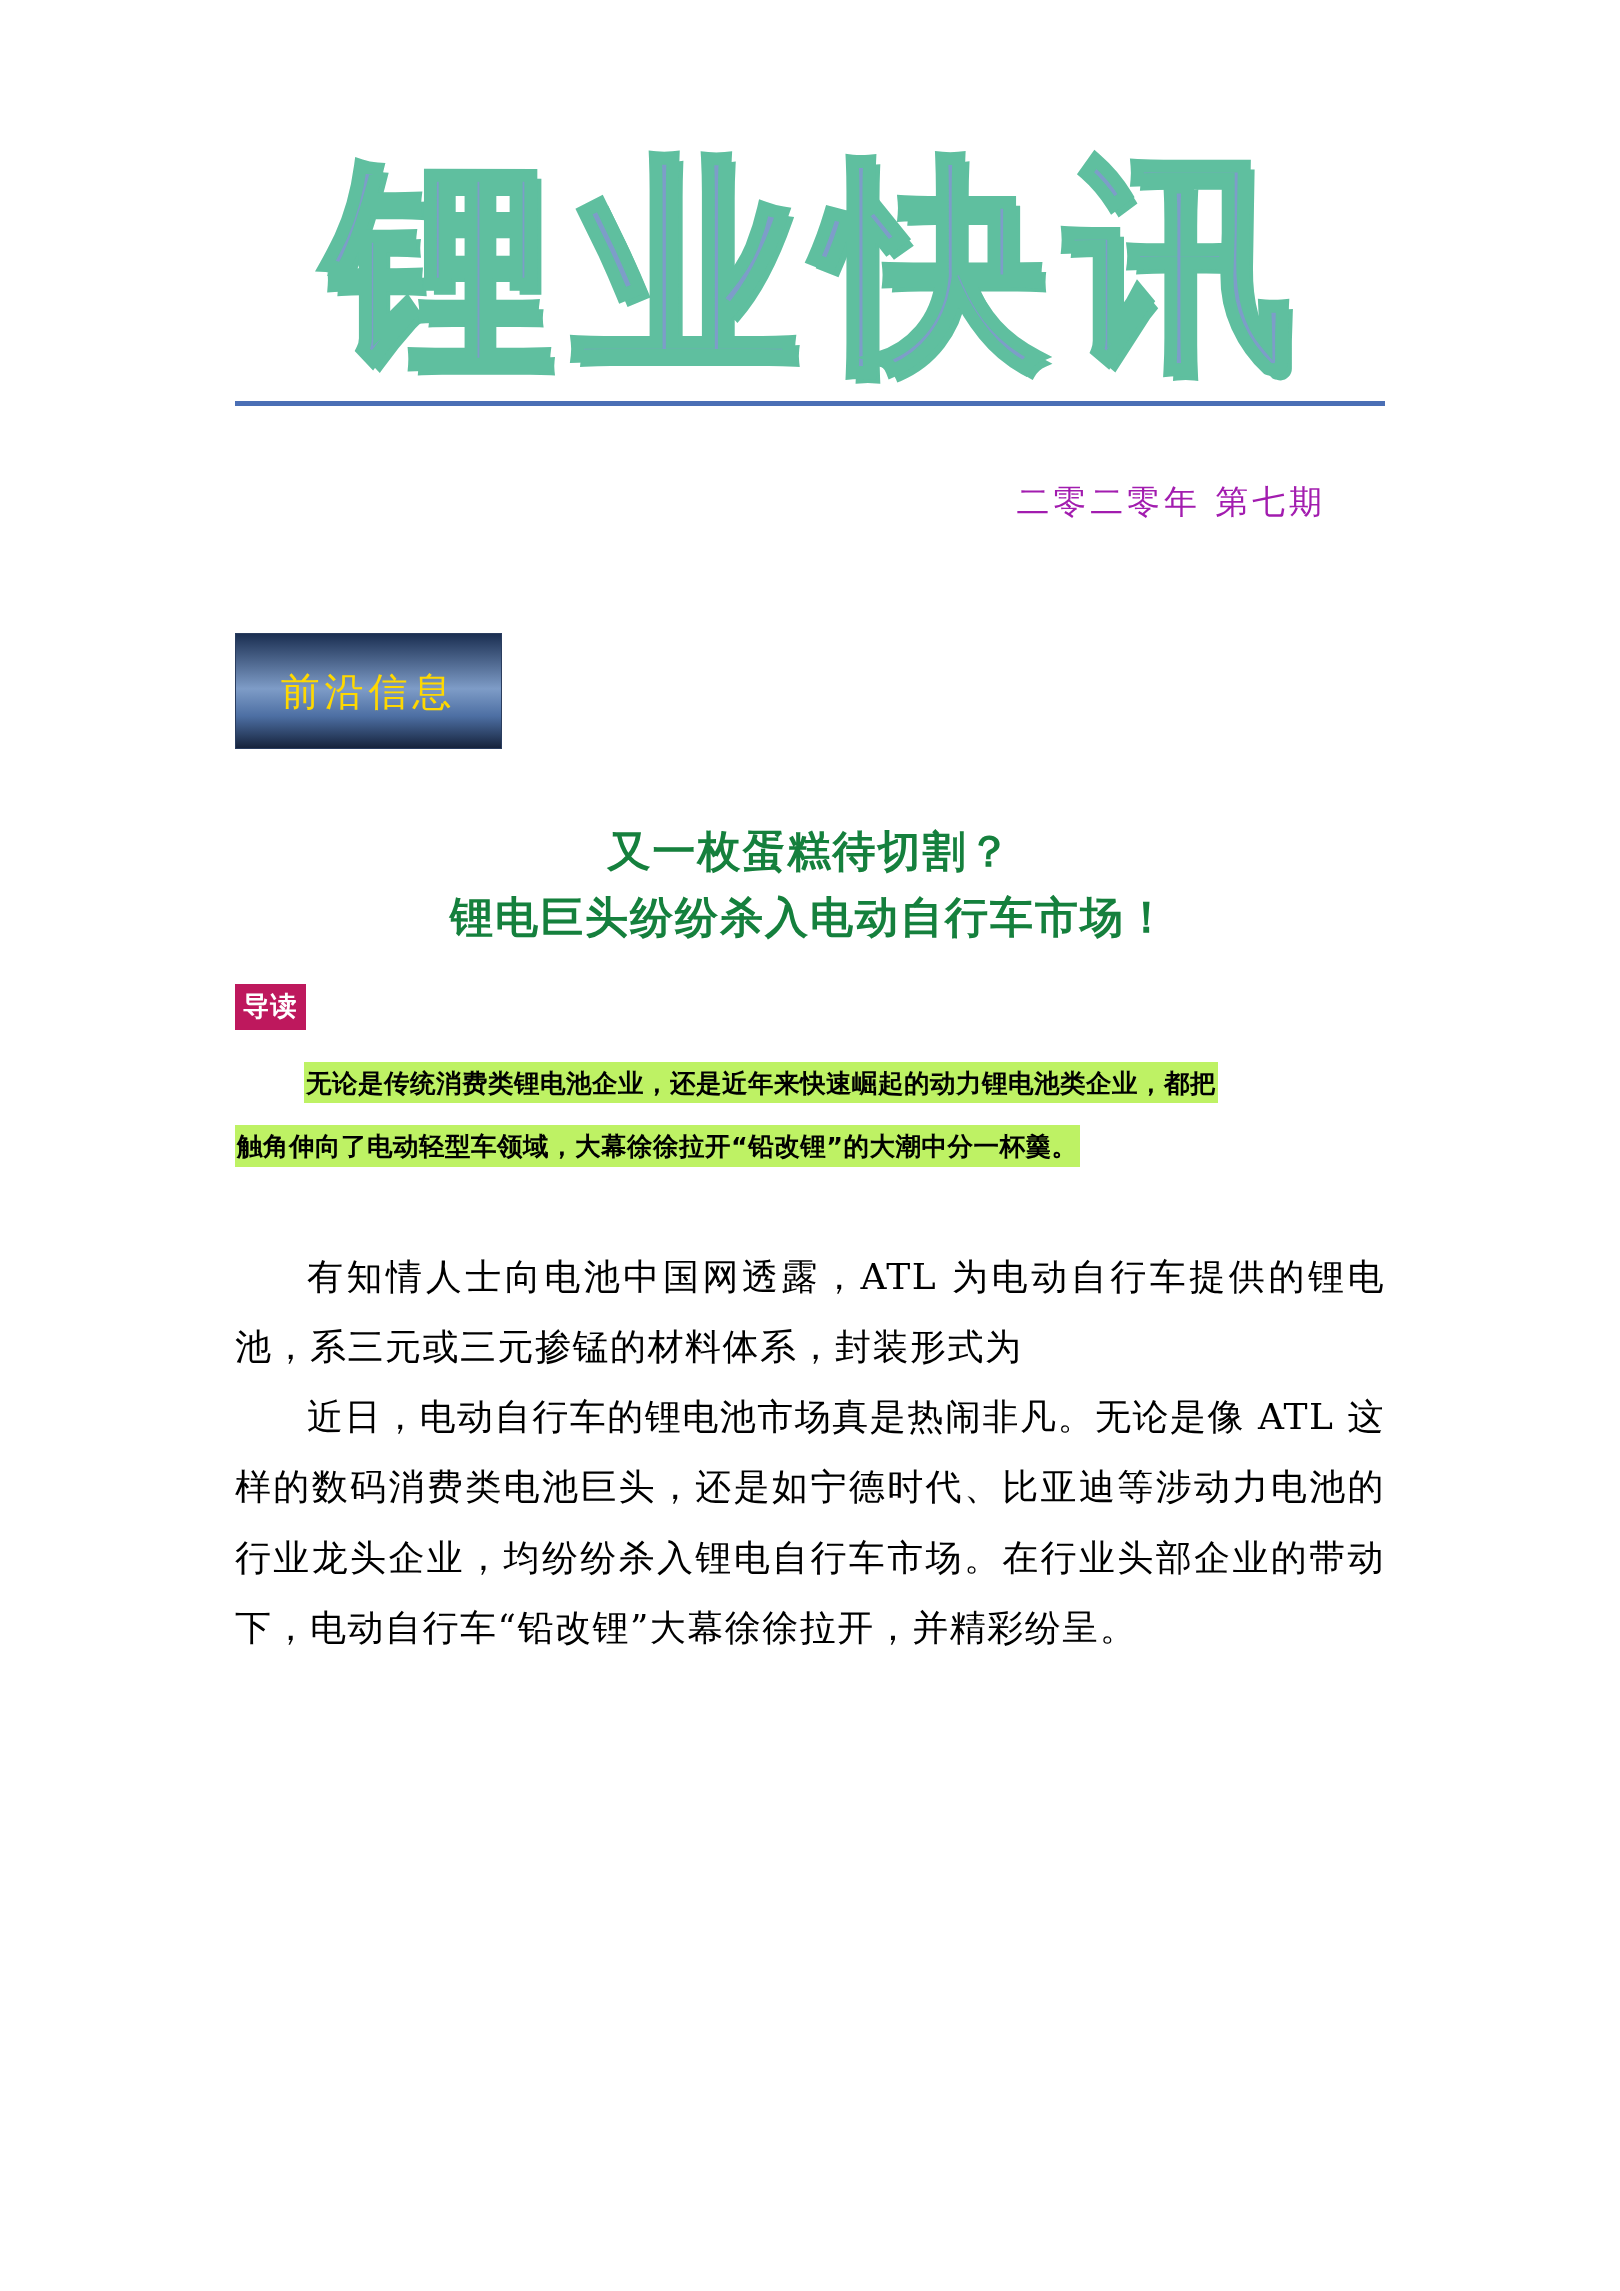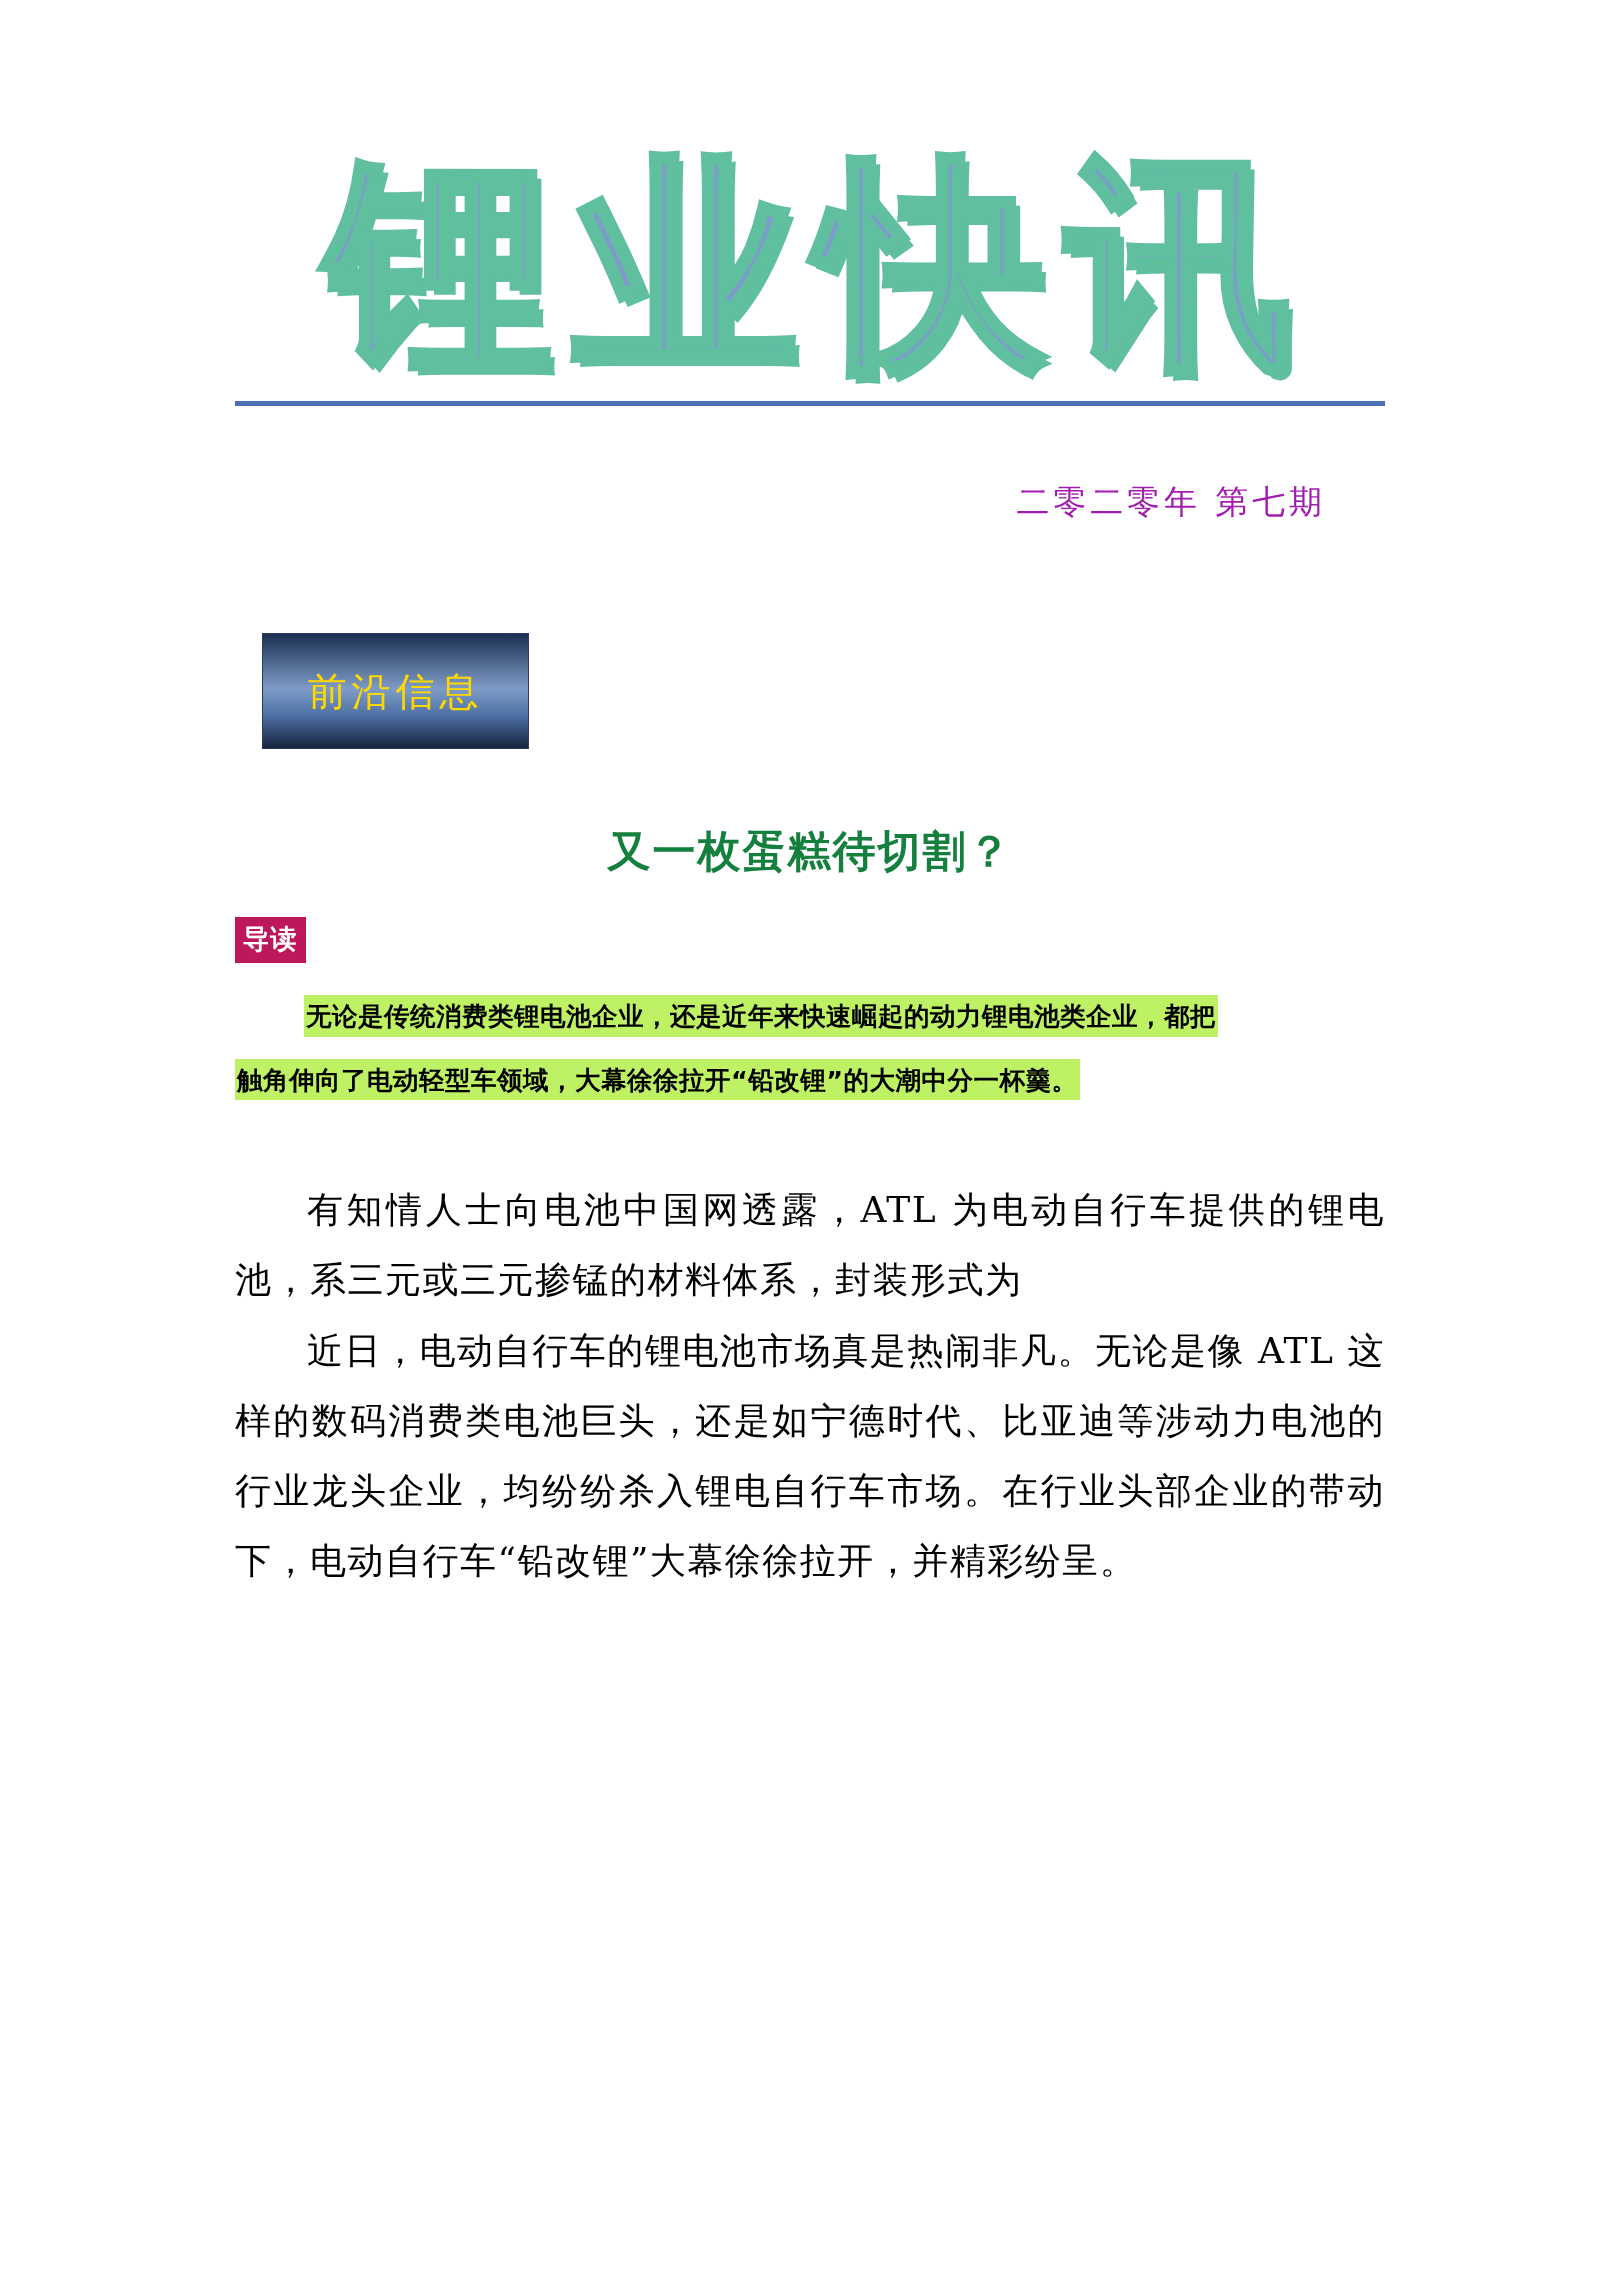--- a/index.html
+++ b/index.html
@@ -54,21 +54,20 @@
     padding-right: 59px;
     font-family: "DejaVu Sans", sans-serif;
     font-size: 33px;
     letter-spacing: 3.9px;
     color: #a21caf;
   }
 
   
   .section-tag-wrap {
     margin-top: 108px;
-    margin-left: 27px;
   }
   .section-tag {
     display: inline-block;
     box-sizing: border-box;
     width: 267px;
     height: 116px;
     line-height: 116px;
     text-align: center;
     font-family: "DejaVu Sans", sans-serif;
     font-size: 39px;
@@ -145,20 +144,21 @@
   </div>
 
   <div class="issue-line">二零二零年 第七期</div>
 
   <div class="section-tag-wrap">
     <div class="section-tag">前沿信息</div>
   </div>
 
   <div class="article-title">
     <div>又一枚蛋糕待切割？</div>
+    <div>锂电巨头纷纷杀入电动自行车市场！</div>
   </div>
 
   <div class="lead-label-row">
     <span class="lead-label">导读</span>
   </div>
 
   <div class="lead-body">
     <div class="lead-line1"><span class="hl">无论是传统消费类锂电池企业，还是近年来快速崛起的动力锂电池类企业，都把</span></div>
     <div><span class="hl">触角伸向了电动轻型车领域，大幕徐徐拉开“铅改锂”的大潮中分一杯羹。</span></div>
   </div>

